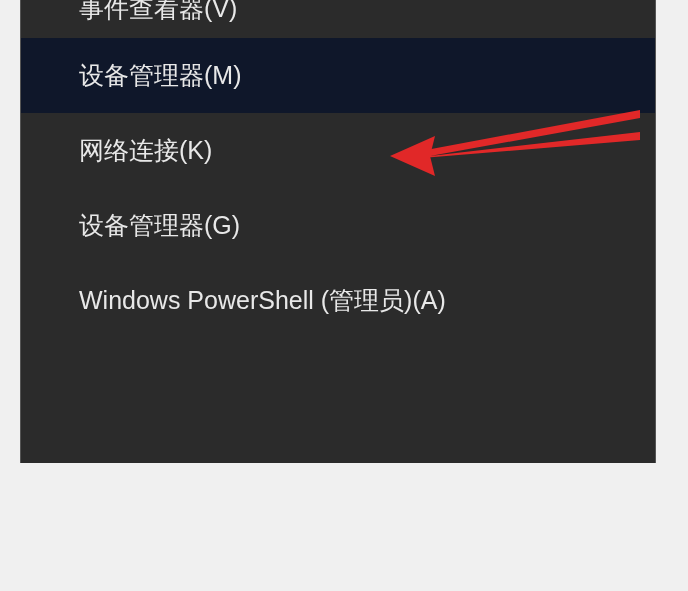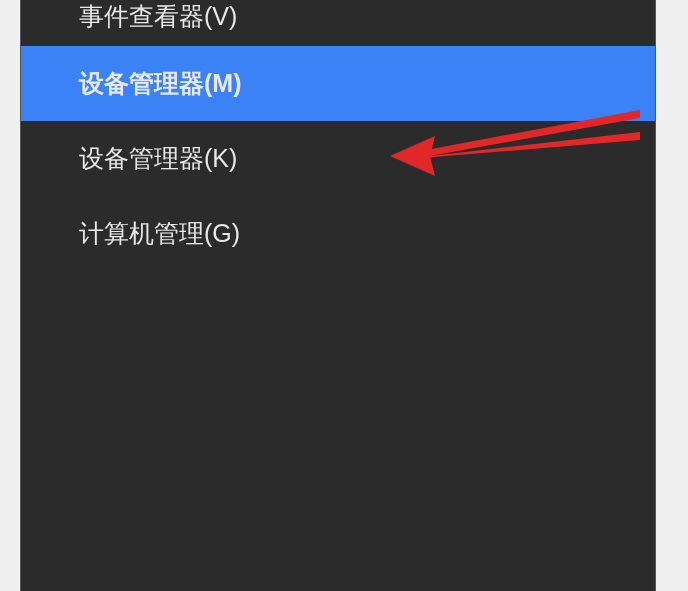--- a/index.html
+++ b/index.html
@@ -13,40 +13,39 @@
       background: #f0f0f0;
       font-family: "Microsoft YaHei", "Segoe UI", sans-serif;
       overflow: hidden;
       position: relative;
     }
     .menu-container {
       position: absolute;
       left: 20px;
       top: 0;
       width: 636px;
-      height: 591px;
+      height: 463px;
       background: #2b2b2b;
       border: 1px solid #555;
       border-top: none;
       border-bottom: none;
-      padding-top: 16px;
+      padding-top: 8px;
     }
     .menu-item {
       display: flex;
       align-items: center;
       padding-left: 58px;
       height: 75px;
       color: #e8e8e8;
       font-size: 25px;
       cursor: pointer;
       position: relative;
     }
     .menu-item.highlighted {
-      background: #3b82f6;
-      font-weight: bold;
+      background: #0f172a;
     }
     .menu-item.first-partial {
       height: 30px;
       align-items: flex-start;
       padding-top: 0;
     }
     .menu-item.first-partial .menu-label {
       position: relative;
       top: -16px;
     }
@@ -62,24 +61,27 @@
 <body>
 
 <div class="menu-container">
   <div class="menu-item first-partial">
     <span class="menu-label">事件查看器(V)</span>
   </div>
   <div class="menu-item highlighted">
     <span class="menu-label">设备管理器(M)</span>
   </div>
   <div class="menu-item">
-    <span class="menu-label">设备管理器(K)</span>
+    <span class="menu-label">网络连接(K)</span>
   </div>
   <div class="menu-item">
-    <span class="menu-label">计算机管理(G)</span>
+    <span class="menu-label">设备管理器(G)</span>
+  </div>
+  <div class="menu-item">
+    <span class="menu-label">Windows PowerShell (管理员)(A)</span>
   </div>
 </div>
 
 <div class="arrow-annotation">
   <svg width="260" height="80" viewBox="0 0 260 80">
     <defs>
       <linearGradient id="arrowgrad" x1="0%" y1="0%" x2="100%" y2="0%">
         <stop offset="0%" stop-color="#e12828"></stop>
         <stop offset="100%" stop-color="#e12828"></stop>
       </linearGradient>

